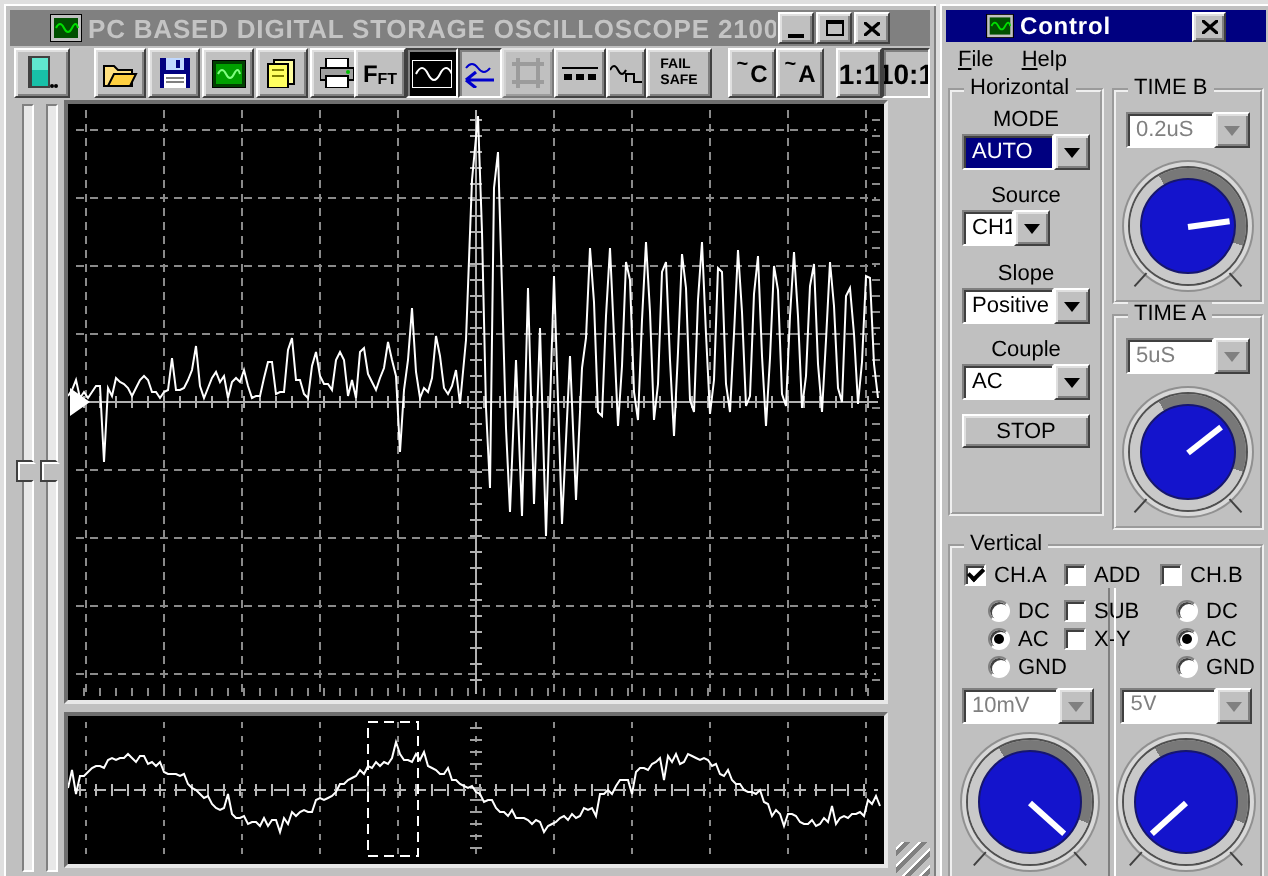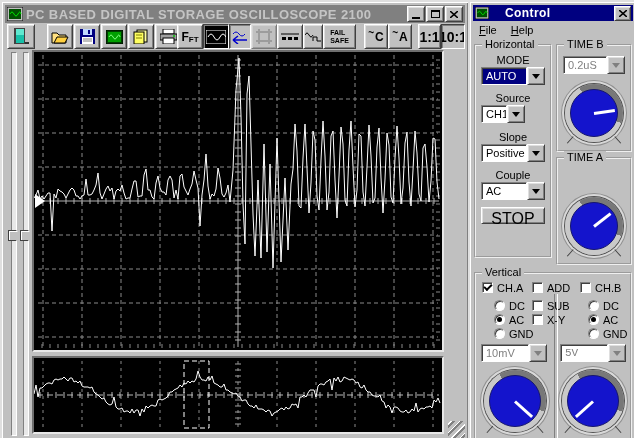--- a/index.html
+++ b/index.html
@@ -6,21 +6,21 @@
   #stage{position:relative;width:634px;height:438px;background:#404040;overflow:hidden;
          font-family:"Liberation Sans",sans-serif;font-size:11px;color:#000;}
   .win{position:absolute;background:#c0c0c0;border:2px solid;border-color:#dfdfdf #1a1a1a #1a1a1a #dfdfdf;
        box-shadow:inset 1px 1px 0 #fff, inset -1px -1px 0 #808080;}
   
   .raised{background:#c0c0c0;border:1px solid;border-color:#fff #404040 #404040 #fff;
           box-shadow:inset 1px 1px 0 #dfdfdf, inset -1px -1px 0 #808080;}
   .pressed{background:#c0c0c0;border:1px solid;border-color:#404040 #fff #fff #404040;
           box-shadow:inset 1px 1px 0 #808080;}
   
-  .tbar{position:absolute;left:3px;top:3px;right:3px;height:18px;display:flex;align-items:center;padding:0 2px;box-sizing:border-box;}
+  .tbar{position:absolute;left:3px;top:3px;right:3px;height:18px;display:flex;align-items:center;padding:0 20px;box-sizing:border-box;}
   .tbar-inactive{background:#808080;color:#c4c4c4;}
   .tbar-active{background:#000080;color:#fff;}
   .ttext{font-weight:bold;font-size:13px;letter-spacing:.4px;white-space:nowrap;overflow:hidden;flex:1;margin-left:3px;}
   .appicon{width:16px;height:14px;flex:0 0 auto;}
   .winbtn{width:16px;height:14px;margin-left:1px;display:flex;align-items:center;justify-content:center;flex:0 0 auto;}
   .glyph-min{width:8px;height:2px;background:#000;margin-top:7px;}
   .glyph-max{width:9px;height:8px;border:1px solid #000;border-top-width:2px;box-sizing:border-box;}
   
   .tbtn{position:absolute;top:22px;height:25px;box-sizing:border-box;display:flex;align-items:center;justify-content:center;overflow:hidden;}
   .tbtn svg{display:block;}
@@ -45,21 +45,21 @@
   
   .combo{position:absolute;height:18px;display:flex;box-sizing:border-box;}
   .cfield{flex:1;border:1px solid;border-color:#808080 #fff #fff #808080;box-shadow:inset 1px 1px 0 #404040;
           background:#fff;padding:2px 0 0 4px;font-size:11px;white-space:nowrap;overflow:hidden;}
   .cbtn{width:16px;display:flex;align-items:center;justify-content:center;}
   .carrow{width:0;height:0;border:4px solid transparent;border-top:5px solid #000;margin-top:5px;}
   .combo-sel .cfield{background:#000080;color:#fff;}
   .combo-dis .cfield{color:#808080;}
   .combo-dis .carrow{border-top-color:#808080;}
   
-  .btn95{position:absolute;height:17px;font-size:16px;text-align:center;padding-top:2px;box-sizing:border-box;cursor:default;}
+  .btn95{position:absolute;height:17px;font-size:11px;text-align:center;padding-top:2px;box-sizing:border-box;cursor:default;}
   
   .cb,.rb{position:absolute;width:11px;height:11px;background:#fff;border:1px solid;border-color:#808080 #fff #fff #808080;
           box-shadow:inset 1px 1px 0 #404040;box-sizing:border-box;}
   .rb{border-radius:50%;}
   .cb.on::after{content:"";position:absolute;left:1px;top:1px;width:6px;height:3px;
                 border-left:2px solid #000;border-bottom:2px solid #000;transform:rotate(-45deg);}
   .rb.on::after{content:"";position:absolute;left:2px;top:2px;width:5px;height:5px;background:#000;border-radius:50%;}
   
   .knob{position:absolute;border-radius:50%;background:conic-gradient(from -30deg,#787878 0 140deg,#c9c9c9 140deg 360deg);
         box-shadow:0 0 0 1px #505050, 0 0 0 3px #d8d8d8, 0 0 0 4px #909090;}
@@ -489,21 +489,21 @@
           <polyline points="0,36 2,27 4,39 6,30 8,30 10,28 12,26 14,25 16,25 18,26 20,22 22,21 24,22 26,21 28,21 30,19 32,21 34,23 36,20 38,20 40,24 42,23 44,25 46,23 48,28 50,29 52,29 54,29 56,30 58,29 60,34 62,36 64,37 66,39 68,41 70,40 72,44 74,46 76,47 78,46 80,39 82,49 84,51 86,51 88,50 90,54 92,53 94,53 96,55 98,51 100,55 102,52 104,52 106,58 108,51 110,54 112,48 114,50 116,48 118,47 120,48 122,48 124,42 126,41 128,42 130,41 132,40 134,38 136,34 138,34 140,32 142,31 144,30 146,27 148,29 150,25 152,26 154,23 156,25 158,23 160,24 162,21 164,13 166,19 168,22 170,22 172,23 174,19 176,22 178,18 180,25 182,26 184,27 186,29 188,29 190,26 192,32 194,32 196,34 198,35 200,36 202,35 204,38 206,39 208,43 210,42 212,42 214,46 216,48 218,48 220,50 222,47 224,51 226,51 228,51 230,52 232,54 234,52 236,53 238,58 240,55 242,54 244,53 246,51 248,50 250,52 252,49 254,51 256,50 258,46 260,47 262,46 264,50 266,39 268,39 270,37 272,39 274,35 276,32 278,32 280,32 282,39 284,28 286,26 288,26 290,27 292,24 294,23 296,21 298,32 300,20 302,23 304,19 306,24 308,23 310,19 312,20 314,21 316,22 318,21 320,22 322,25 324,24 326,29 328,30 330,27 332,32 334,34 336,34 338,37 340,38 342,38 344,39 346,37 348,43 350,44 352,50 354,47 356,49 358,55 360,49 362,49 364,50 366,53 368,54 370,54 372,52 374,55 376,54 378,51 380,53 382,45 384,54 386,51 388,50 390,51 392,49 394,49 396,48 398,50 400,42 402,44 404,40 406,45" fill="none" stroke="#ffffff" stroke-width="1"></polyline>
           <rect x="150" y="3" width="25" height="67" fill="none" stroke="#ffffff" stroke-dasharray="5 3"></rect>
         </svg>
     </div>
 
     <div class="grip" style="left:446px;top:419px;"></div>
   </div>
 
   <div class="win" style="left:468px;top:0;width:166px;height:440px;">
 
-    <div class="tbar tbar-active" style="height:16px;gap:13px;">
+    <div class="tbar tbar-active" style="height:16px;">
       <svg class="appicon" style="width:14px;height:12px;" viewBox="0 0 16 14">
         <rect x="0" y="0" width="16" height="14" fill="#c0c0c0" stroke="#000"></rect>
         <rect x="2" y="2" width="12" height="10" fill="#005000"></rect>
         <path d="M3 7 Q5 3 7 7 T11 7 T14 7" stroke="#00e000" fill="none" stroke-width="1"></path>
       </svg>
       <span class="ttext" style="font-size:12px;">Control</span>
       <span class="winbtn raised" style="width:15px;height:13px;">
         <svg width="8" height="7" viewBox="0 0 8 7">
             <path d="M0 0 L8 7 M8 0 L0 7" stroke="#000" stroke-width="1.6"></path>
           </svg>
@@ -559,20 +559,26 @@
       <div class="knob" style="left:7px;top:38px;width:58px;height:58px;">
         <div class="kface"></div>
         <div class="kneedle" style="width: 21px; transform: rotate(-8deg);"></div>
         <div class="ktick" style="transform:rotate(48deg) translateX(31px);"></div>
         <div class="ktick" style="transform:rotate(132deg) translateX(31px);"></div>
       </div>
     </div>
 
     <div class="group" style="left:86px;top:155px;width:76px;height:108px;">
       <span class="glabel">TIME A</span>
+      <div class="combo combo-dis" style="left:5px;top:10px;width:62px;">
+        <span class="cfield">5uS</span>
+        <span class="cbtn raised">
+            <span class="carrow"></span>
+          </span>
+      </div>
       <div class="knob" style="left:7px;top:38px;width:58px;height:58px;">
         <div class="kface"></div>
         <div class="kneedle" style="width: 21px; transform: rotate(-38deg);"></div>
         <div class="ktick" style="transform:rotate(48deg) translateX(31px);"></div>
         <div class="ktick" style="transform:rotate(132deg) translateX(31px);"></div>
       </div>
     </div>
 
     <div class="group" style="left:4px;top:270px;width:158px;height:172px;">
       <span class="glabel">Vertical</span>

